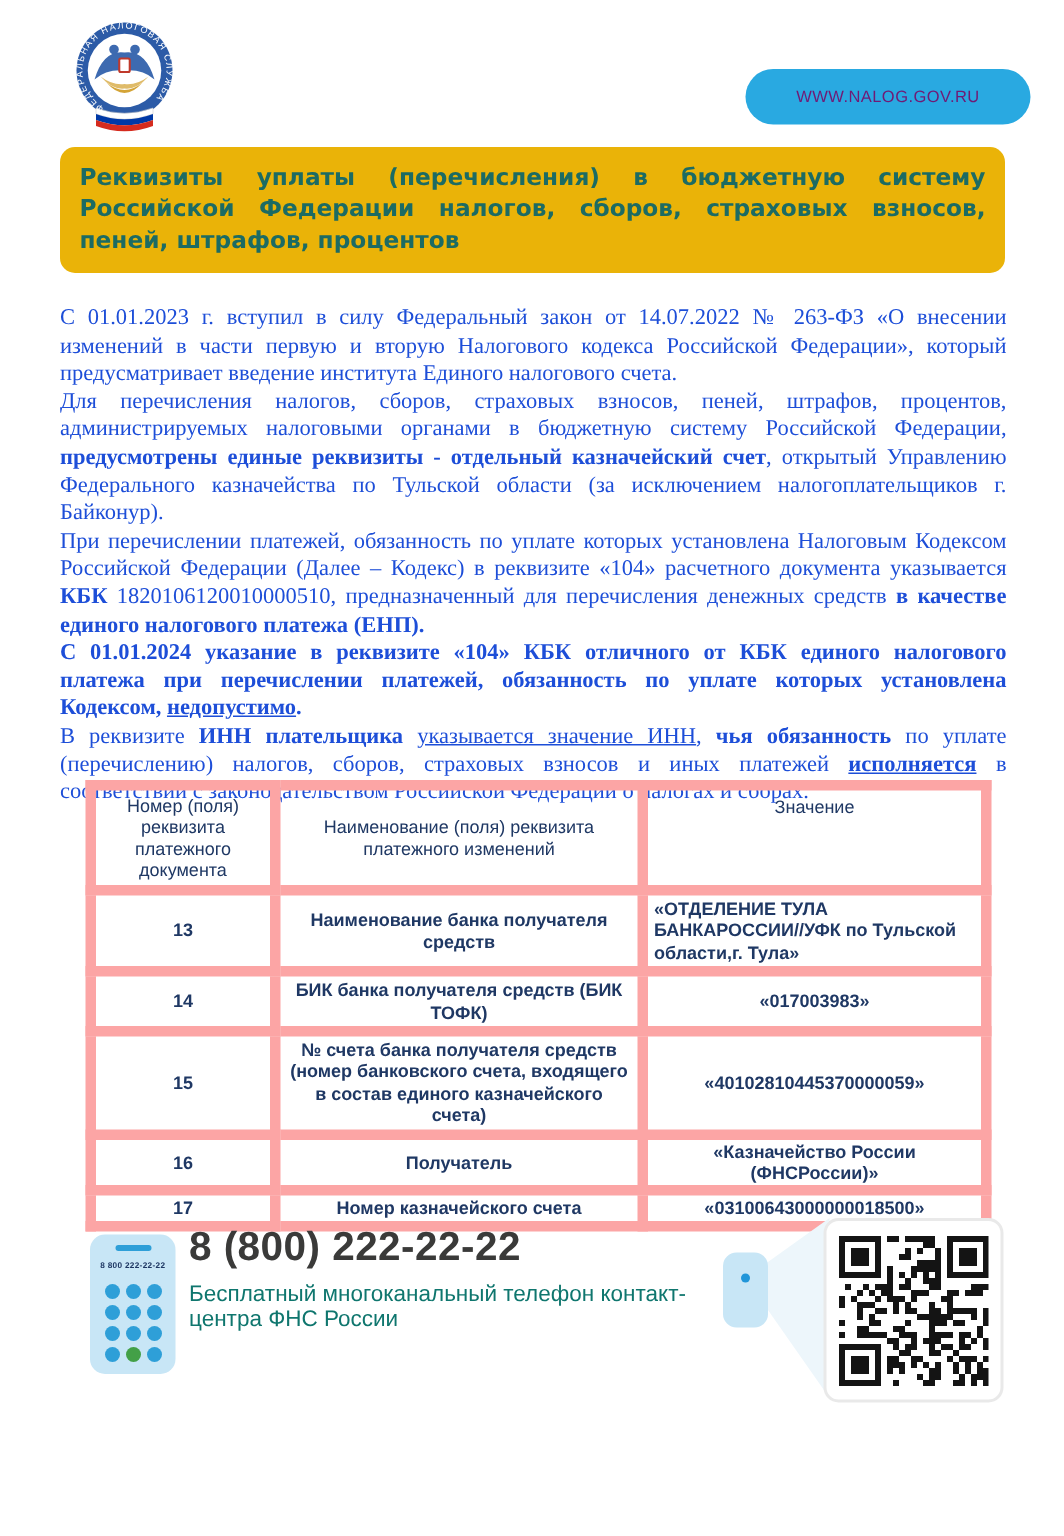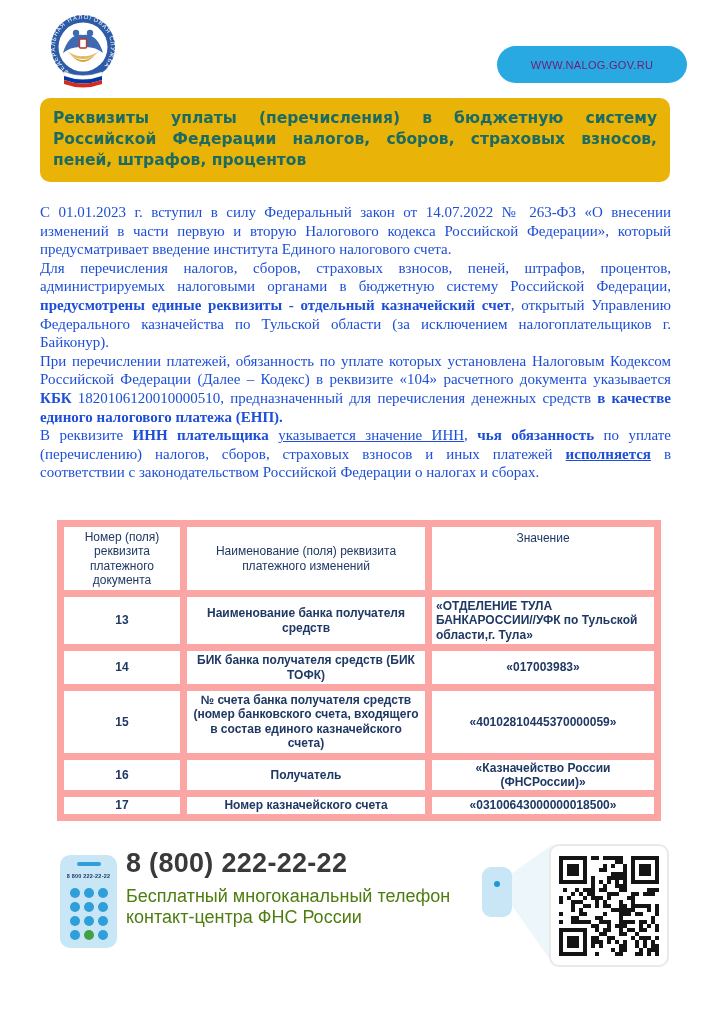--- a/index.html
+++ b/index.html
@@ -52,21 +52,21 @@
     border:7px solid #fca5a5; padding:2px 5px; line-height:1.2;
     text-align:center; vertical-align:middle; word-wrap:break-word;
   }
   .req-table thead th { font-weight:400; height:70px; }
   .req-table thead th.c3 { vertical-align:top; padding-top:4px; }
   .req-table tbody td { font-weight:700; }
   .req-table tbody tr.slim td { padding-top:1px; padding-bottom:1px; }
   .req-table td.val-left { text-align:left; padding-left:4px; }
 
   
-  .footer { position:absolute; left:0; top:832px; width:632px; height:150px; }
+  .footer { position:absolute; left:0; top:800px; width:632px; height:150px; }
 
   .phone-icon {
     position:absolute; left:60px; top:23px; width:57px; height:93px;
     background:#c8e6f6; border-radius:10px;
   }
   .phone-icon .speaker {
     position:absolute; left:50%; top:7px; transform:translateX(-50%);
     width:24px; height:4px; border-radius:2px; background:#2e9fd8;
   }
   .phone-icon .mini-label {
@@ -82,21 +82,21 @@
   .phone-icon .dot { width:10px; height:10px; border-radius:50%; background:#2e9fd8; }
   .phone-icon .dot.green { background:#43a047; }
 
   .phone-block { position:absolute; left:126px; top:16px; width:360px; }
   .phone-number {
     font-family:"Liberation Sans", sans-serif; font-weight:700;
     font-size:27px; color:#3a3a39; letter-spacing:.3px;
   }
   .phone-caption {
     margin-top:7px; font-family:"Liberation Sans", sans-serif;
-    font-size:18px; color:#4d7c0f;
+    font-size:15px; color:#0f766e;
   }
 
   .scan-svg { position:absolute; left:478px; top:0; width:80px; height:150px; }
   .qr-card {
     position:absolute; left:549px; top:12px; width:120px; height:123px;
     background:#ffffff; border:2px solid #e9e9e9; border-radius:10px;
     display:flex; align-items:center; justify-content:center;
   }
   .qr-card svg { width:100px; height:100px; }
 </style>
@@ -129,20 +129,21 @@
 
 
   <div class="site-badge">WWW.NALOG.GOV.RU</div>
 
   <div class="title-box">Реквизиты уплаты (перечисления) в бюджетную систему Российской Федерации налогов, сборов, страховых взносов, пеней, штрафов, процентов</div>
 
   <main class="body-text">
       <p><span>С 01.01.2023 г. вступил в силу Федеральный закон от 14.07.2022 № 263-ФЗ «О внесении изменений в части первую и вторую Налогового кодекса Российской Федерации», который предусматривает введение института Единого налогового счета.</span></p>
       <p><span>Для перечисления налогов, сборов, страховых взносов, пеней, штрафов, процентов, администрируемых налоговыми органами в бюджетную систему Российской Федерации, </span><span class="b">предусмотрены единые реквизиты - отдельный казначейский счет</span><span>, открытый Управлению Федерального казначейства по Тульской области (за исключением налогоплательщиков г. Байконур).</span></p>
       <p><span>При перечислении платежей, обязанность по уплате которых установлена Налоговым Кодексом Российской Федерации (Далее – Кодекс) в реквизите «104» расчетного документа указывается </span><span class="b">КБК</span><span> 1820106120010000510, предназначенный для перечисления денежных средств </span><span class="b">в качестве единого налогового платежа (ЕНП).</span></p>
+      <p><span class="b">С 01.01.2024 указание в реквизите «104» КБК отличного от КБК единого налогового платежа при перечислении платежей, обязанность по уплате которых установлена Кодексом, </span><span class="b u">недопустимо</span><span class="b">.</span></p>
       <p><span>В реквизите </span><span class="b">ИНН плательщика</span><span> </span><span class="u">указывается значение ИНН</span><span>, </span><span class="b">чья обязанность</span><span> по уплате (перечислению) налогов, сборов, страховых взносов и иных платежей </span><span class="b u">исполняется</span><span> в соответствии с законодательством Российской Федерации о налогах и сборах.</span></p>
     </main>
 
   <table class="req-table">
     <colgroup>
         <col style="width:123px">
         <col style="width:245px">
         <col style="width:229px">
       </colgroup>
     <thead>

